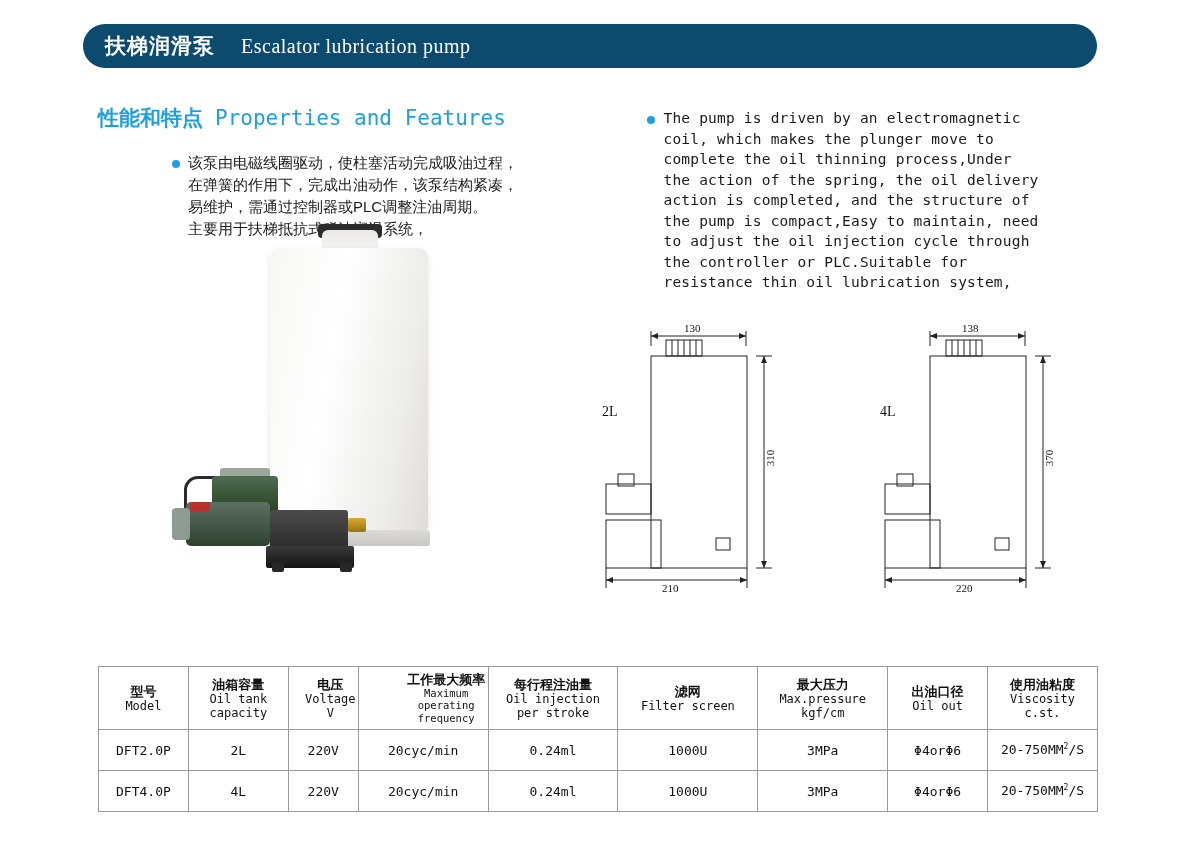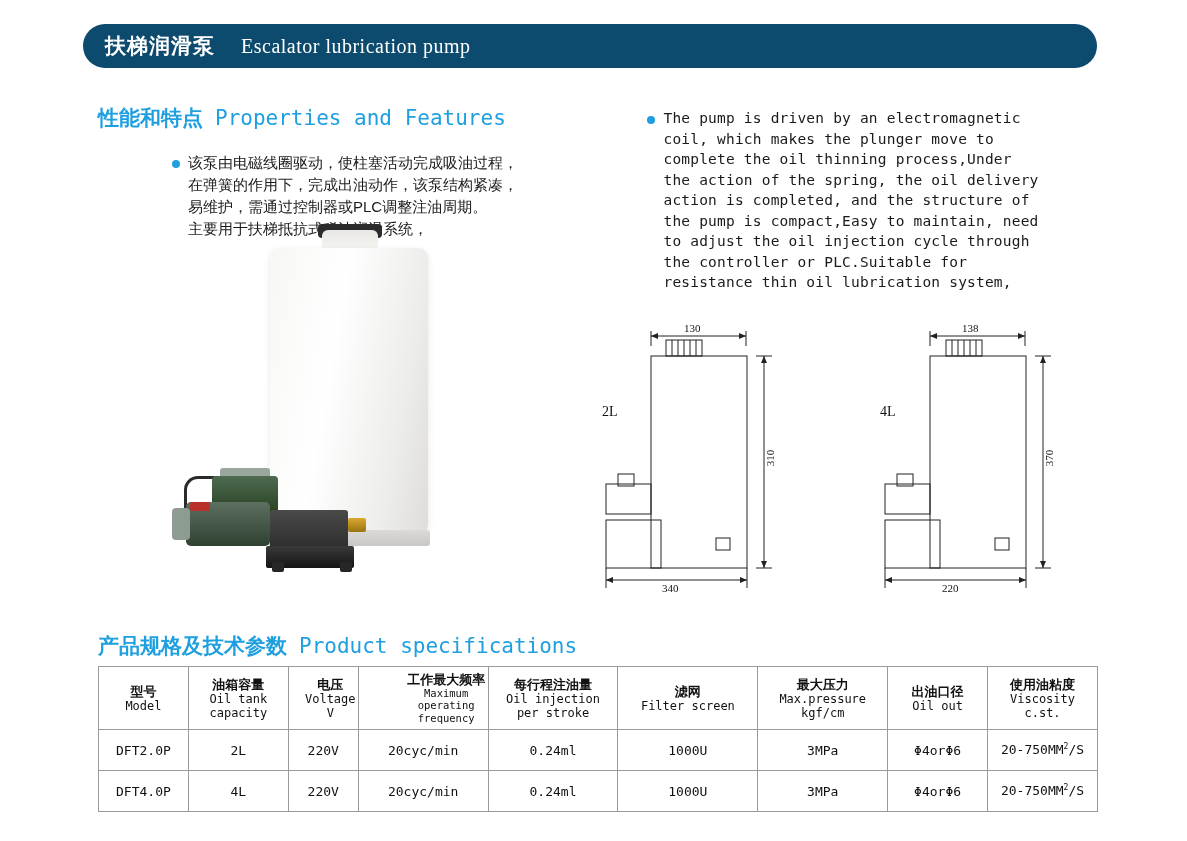--- a/index.html
+++ b/index.html
@@ -383,21 +383,21 @@
         <line x1="10" y1="256" x2="10" y2="276"></line>
         <line x1="151" y1="256" x2="151" y2="276"></line>
         <line x1="10" y1="268" x2="151" y2="268"></line>
         <polygon points="10,268 17,265 17,271" fill="#222" stroke="none"></polygon>
         <polygon points="151,268 144,265 144,271" fill="#222" stroke="none"></polygon>
       </g>
     </svg>
     <span class="dwg-label" style="left:6px; top:92px;">2L</span>
     <span class="dwg-label" style="left:88px; top:10px; font-size:11px;">130</span>
     <span class="dwg-label" style="left:166px; top:140px; font-size:11px; transform:rotate(-90deg);">310</span>
-    <span class="dwg-label" style="left:66px; top:270px; font-size:11px;">340</span>
+    <span class="dwg-label" style="left:66px; top:270px; font-size:11px;">210</span>
   </div>
 
   <div class="drawing" id="drawing-4l">
     <svg width="290" height="290" viewBox="0 0 290 290">
       <g stroke="#222" fill="none" stroke-width="1">
         <line x1="50" y1="19" x2="50" y2="34"></line>
         <line x1="145" y1="19" x2="145" y2="34"></line>
         <line x1="50" y1="24" x2="145" y2="24"></line>
         <polygon points="50,24 57,21 57,27" fill="#222" stroke="none"></polygon>
         <polygon points="145,24 138,21 138,27" fill="#222" stroke="none"></polygon>
@@ -420,27 +420,23 @@
         <line x1="5" y1="256" x2="5" y2="276"></line>
         <line x1="146" y1="256" x2="146" y2="276"></line>
         <line x1="5" y1="268" x2="146" y2="268"></line>
         <polygon points="5,268 12,265 12,271" fill="#222" stroke="none"></polygon>
         <polygon points="146,268 139,265 139,271" fill="#222" stroke="none"></polygon>
       </g>
     </svg>
     <span class="dwg-label" style="left:0px; top:92px;">4L</span>
     <span class="dwg-label" style="left:82px; top:10px; font-size:11px;">138</span>
     <span class="dwg-label" style="left:161px; top:140px; font-size:11px; transform:rotate(-90deg);">370</span>
-    <span class="dwg-label" style="left:62px; top:270px; font-size:11px;">220</span>
-  </div>
-
-  <div class="sec-title" id="spec-title">
-    <span class="cn">产品规格及技术参数</span>
-    <span class="en">Product specifications</span>
-  </div>
+    <span class="dwg-label" style="left:76px; top:270px; font-size:11px;">220</span>
+  </div>
+
 
   <table class="spec-table">
     <thead>
       <tr id="spec-head-row">
           <th style="width: 9%;">
             <span class="th-cn">型号</span>
             <span class="th-en">Model</span>
           </th>
           <th style="width: 10%;">
             <span class="th-cn">油箱容量</span>

